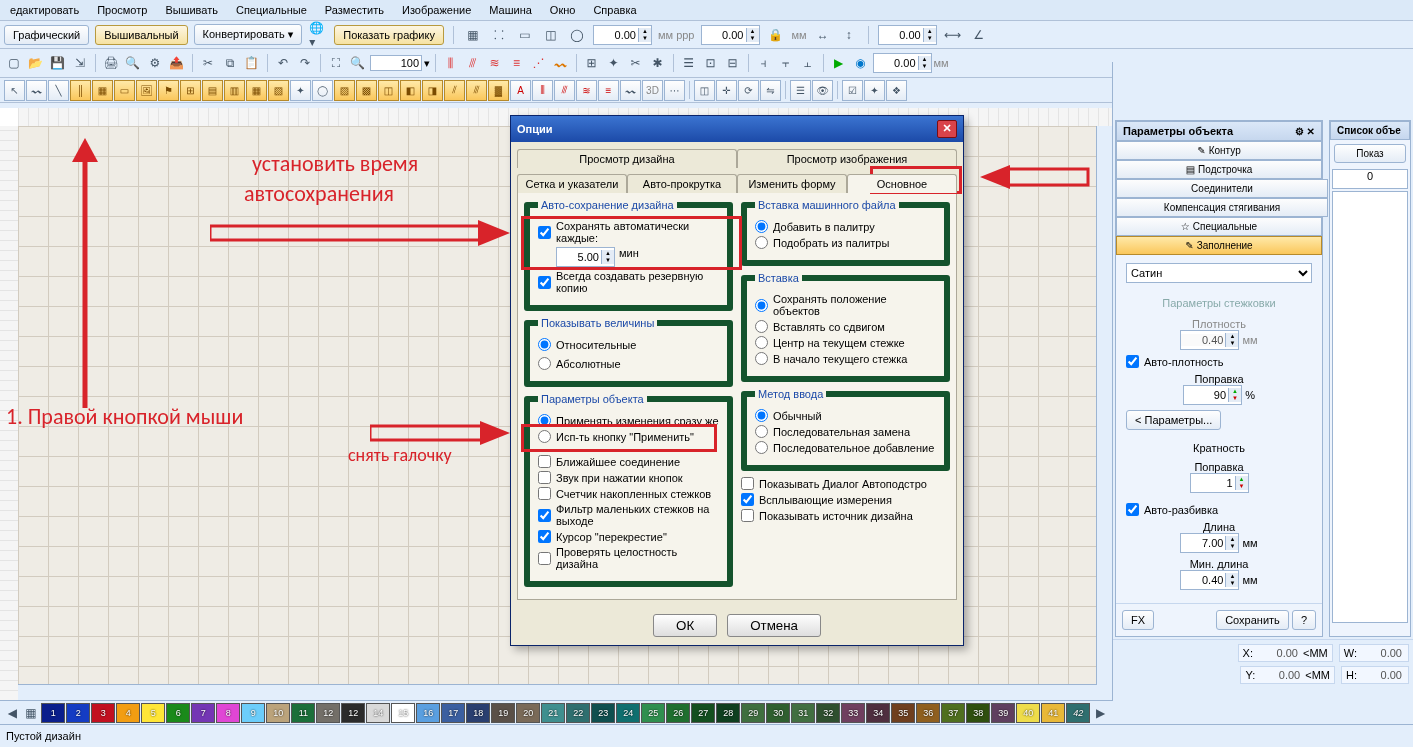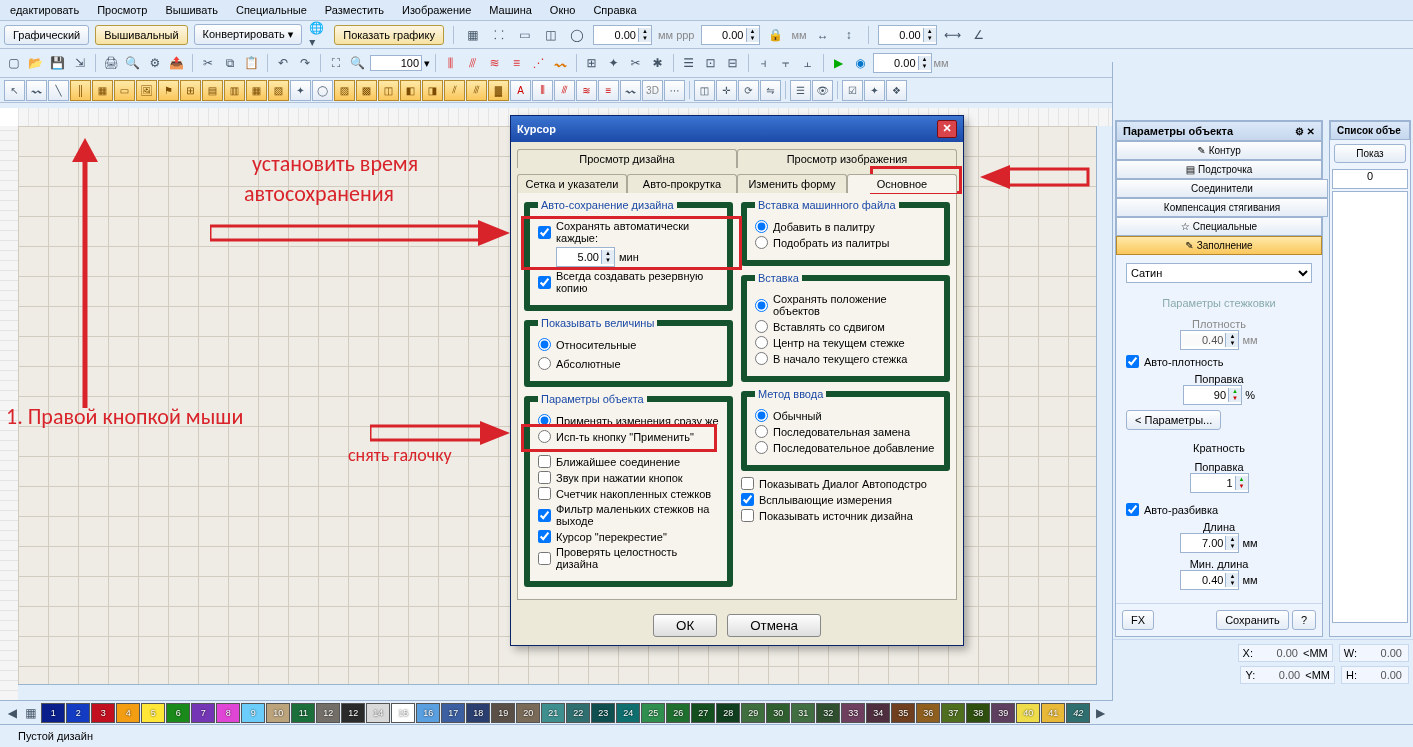--- a/index.html
+++ b/index.html
@@ -49,21 +49,21 @@
   .floater .panel-head{font-size:10px;}
   .floater-body{display:flex;gap:2px;padding:3px;}
   .floater-body .sq{width:20px;height:20px;}
   .param-panel{border:1px solid #9cb4d2;background:#eef4fd;margin:2px;flex:none;}
   .tabbar{display:flex;flex-wrap:wrap;}
   .ptab{flex:1;min-width:48%;border:1px solid #9cb4d2;background:linear-gradient(#fdfdfd,#e4ecf6);text-align:center;padding:3px 2px;font-size:10px;display:flex;align-items:center;justify-content:center;gap:3px;}
   .ptab.sel{background:linear-gradient(#ffe9a8,#fac75c);border-color:#b68a2b;}
   .param-body{padding:8px 10px;font-size:11px;}
   .param-body .row{display:flex;align-items:center;justify-content:center;margin:5px 0;flex-direction:column;}
   select{font-size:11px;width:100%;border:1px solid #9cb4d2;background:#fff;height:20px;}
-  .statusbar{position:absolute;left:0;right:0;bottom:0;height:22px;background:#e3eefb;border-top:1px solid #9cb4d2;display:flex;align-items:center;padding:0 18px;gap:8px;font-size:11px;}
+  .statusbar{position:absolute;left:0;right:0;bottom:0;height:22px;background:#e3eefb;border-top:1px solid #9cb4d2;display:flex;align-items:center;padding:0 6px;gap:8px;font-size:11px;}
   .palette-row{position:absolute;left:0;right:300px;bottom:22px;height:24px;background:#e3eefb;border-top:1px solid #9cb4d2;display:flex;align-items:center;padding:0 4px;gap:2px;}
   .sw{width:22px;height:18px;border:1px solid #555;display:flex;align-items:center;justify-content:center;font-size:9px;color:#fff;text-shadow:0 0 2px #000;}
   .coord{display:flex;align-items:center;gap:3px;border:1px solid #c6d7ee;padding:1px 4px;background:#f2f7ff;}
   .coord input{width:40px;border:none;background:transparent;font-size:11px;text-align:right;}
   .scroll-h{position:absolute;left:18px;right:0;bottom:0;height:16px;background:#e3eefb;border-top:1px solid #9cb4d2;}
   .scroll-v{position:absolute;right:0;top:18px;bottom:16px;width:16px;background:#e3eefb;border-left:1px solid #9cb4d2;}
   .arrow-svg{position:absolute;}
   .hint{color:#888;}
 </style>
 </head>
@@ -245,42 +245,42 @@
   <div class="red-text" style="left:6px;top:295px;">1. Правой кнопкой мыши</div>
   <svg class="arrow-svg" style="left:370px;top:312px;" width="140" height="26">
     <rect x="0" y="6" width="112" height="14" fill="none" stroke="#d8232a" stroke-width="3"></rect>
     <polygon points="140,13 110,1 110,25" fill="#d8232a"></polygon>
   </svg>
   <div class="red-text" style="left:348px;top:336px;font-size:18px;">снять галочку</div>
 </div>
 
 <div class="dialog">
   <div class="dlg-title">
-    <span>Курсор</span>
+    <span>Опции</span>
     <div class="dlg-x">✕</div>
   </div>
   <div class="tabs-row">
     <div class="tab">Просмотр дизайна</div>
     <div class="tab">Просмотр изображения</div>
   </div>
   <div class="tabs-row">
     <div class="tab">Сетка и указатели</div>
     <div class="tab">Авто-прокрутка</div>
     <div class="tab">Изменить форму</div>
     <div class="tab sel">Основное</div>
   </div>
   <div class="tab-pane">
     <div style="flex:1">
       <fieldset>
         <legend>Авто-сохранение дизайна</legend>
         <label class="chk">
             <input type="checkbox" checked="" style="">
             <span>Сохранять автоматически каждые:</span>
           </label>
-        <div style="margin-left:18px;display:flex;align-items:center;gap:4px;">
+        <div style="margin-left:18px;display:flex;align-items:flex-start;gap:4px;">
           <div class="spin-box">
               <input value="5.00" style="">
               <div class="spin-arrows">
                 <span>▲</span>
                 <span>▼</span>
               </div>
             </div>
           <span>мин</span>
         </div>
         <label class="chk">

